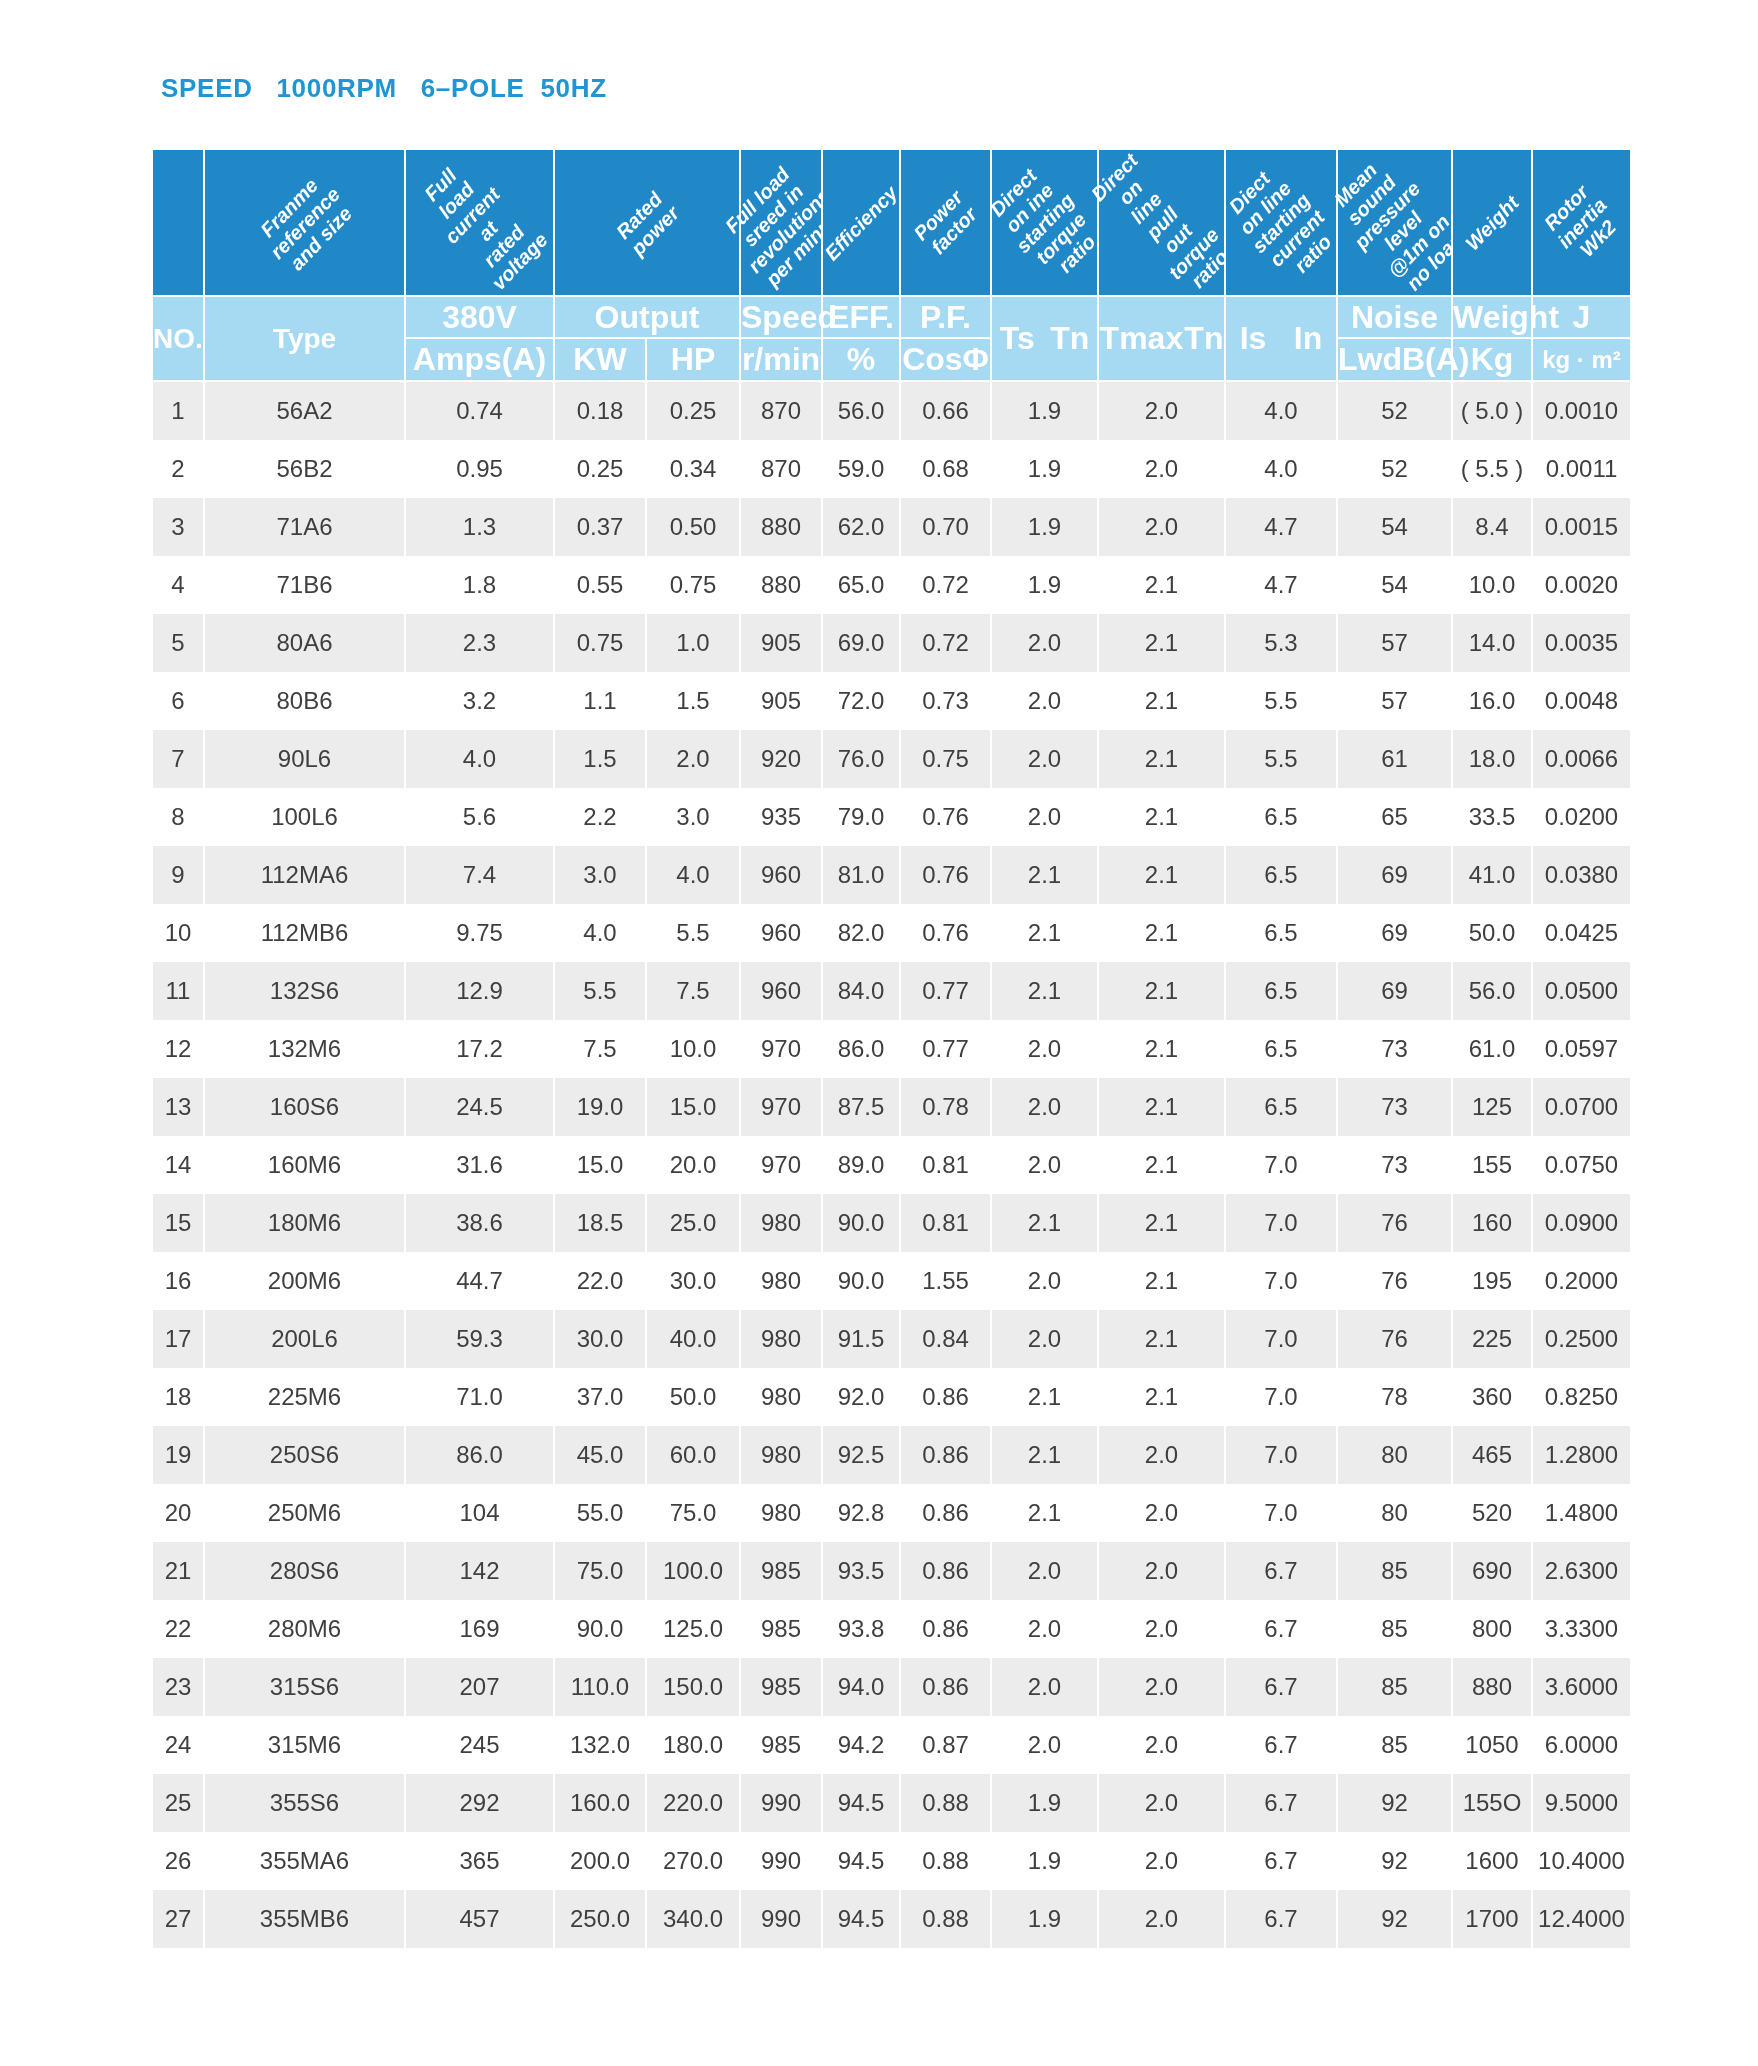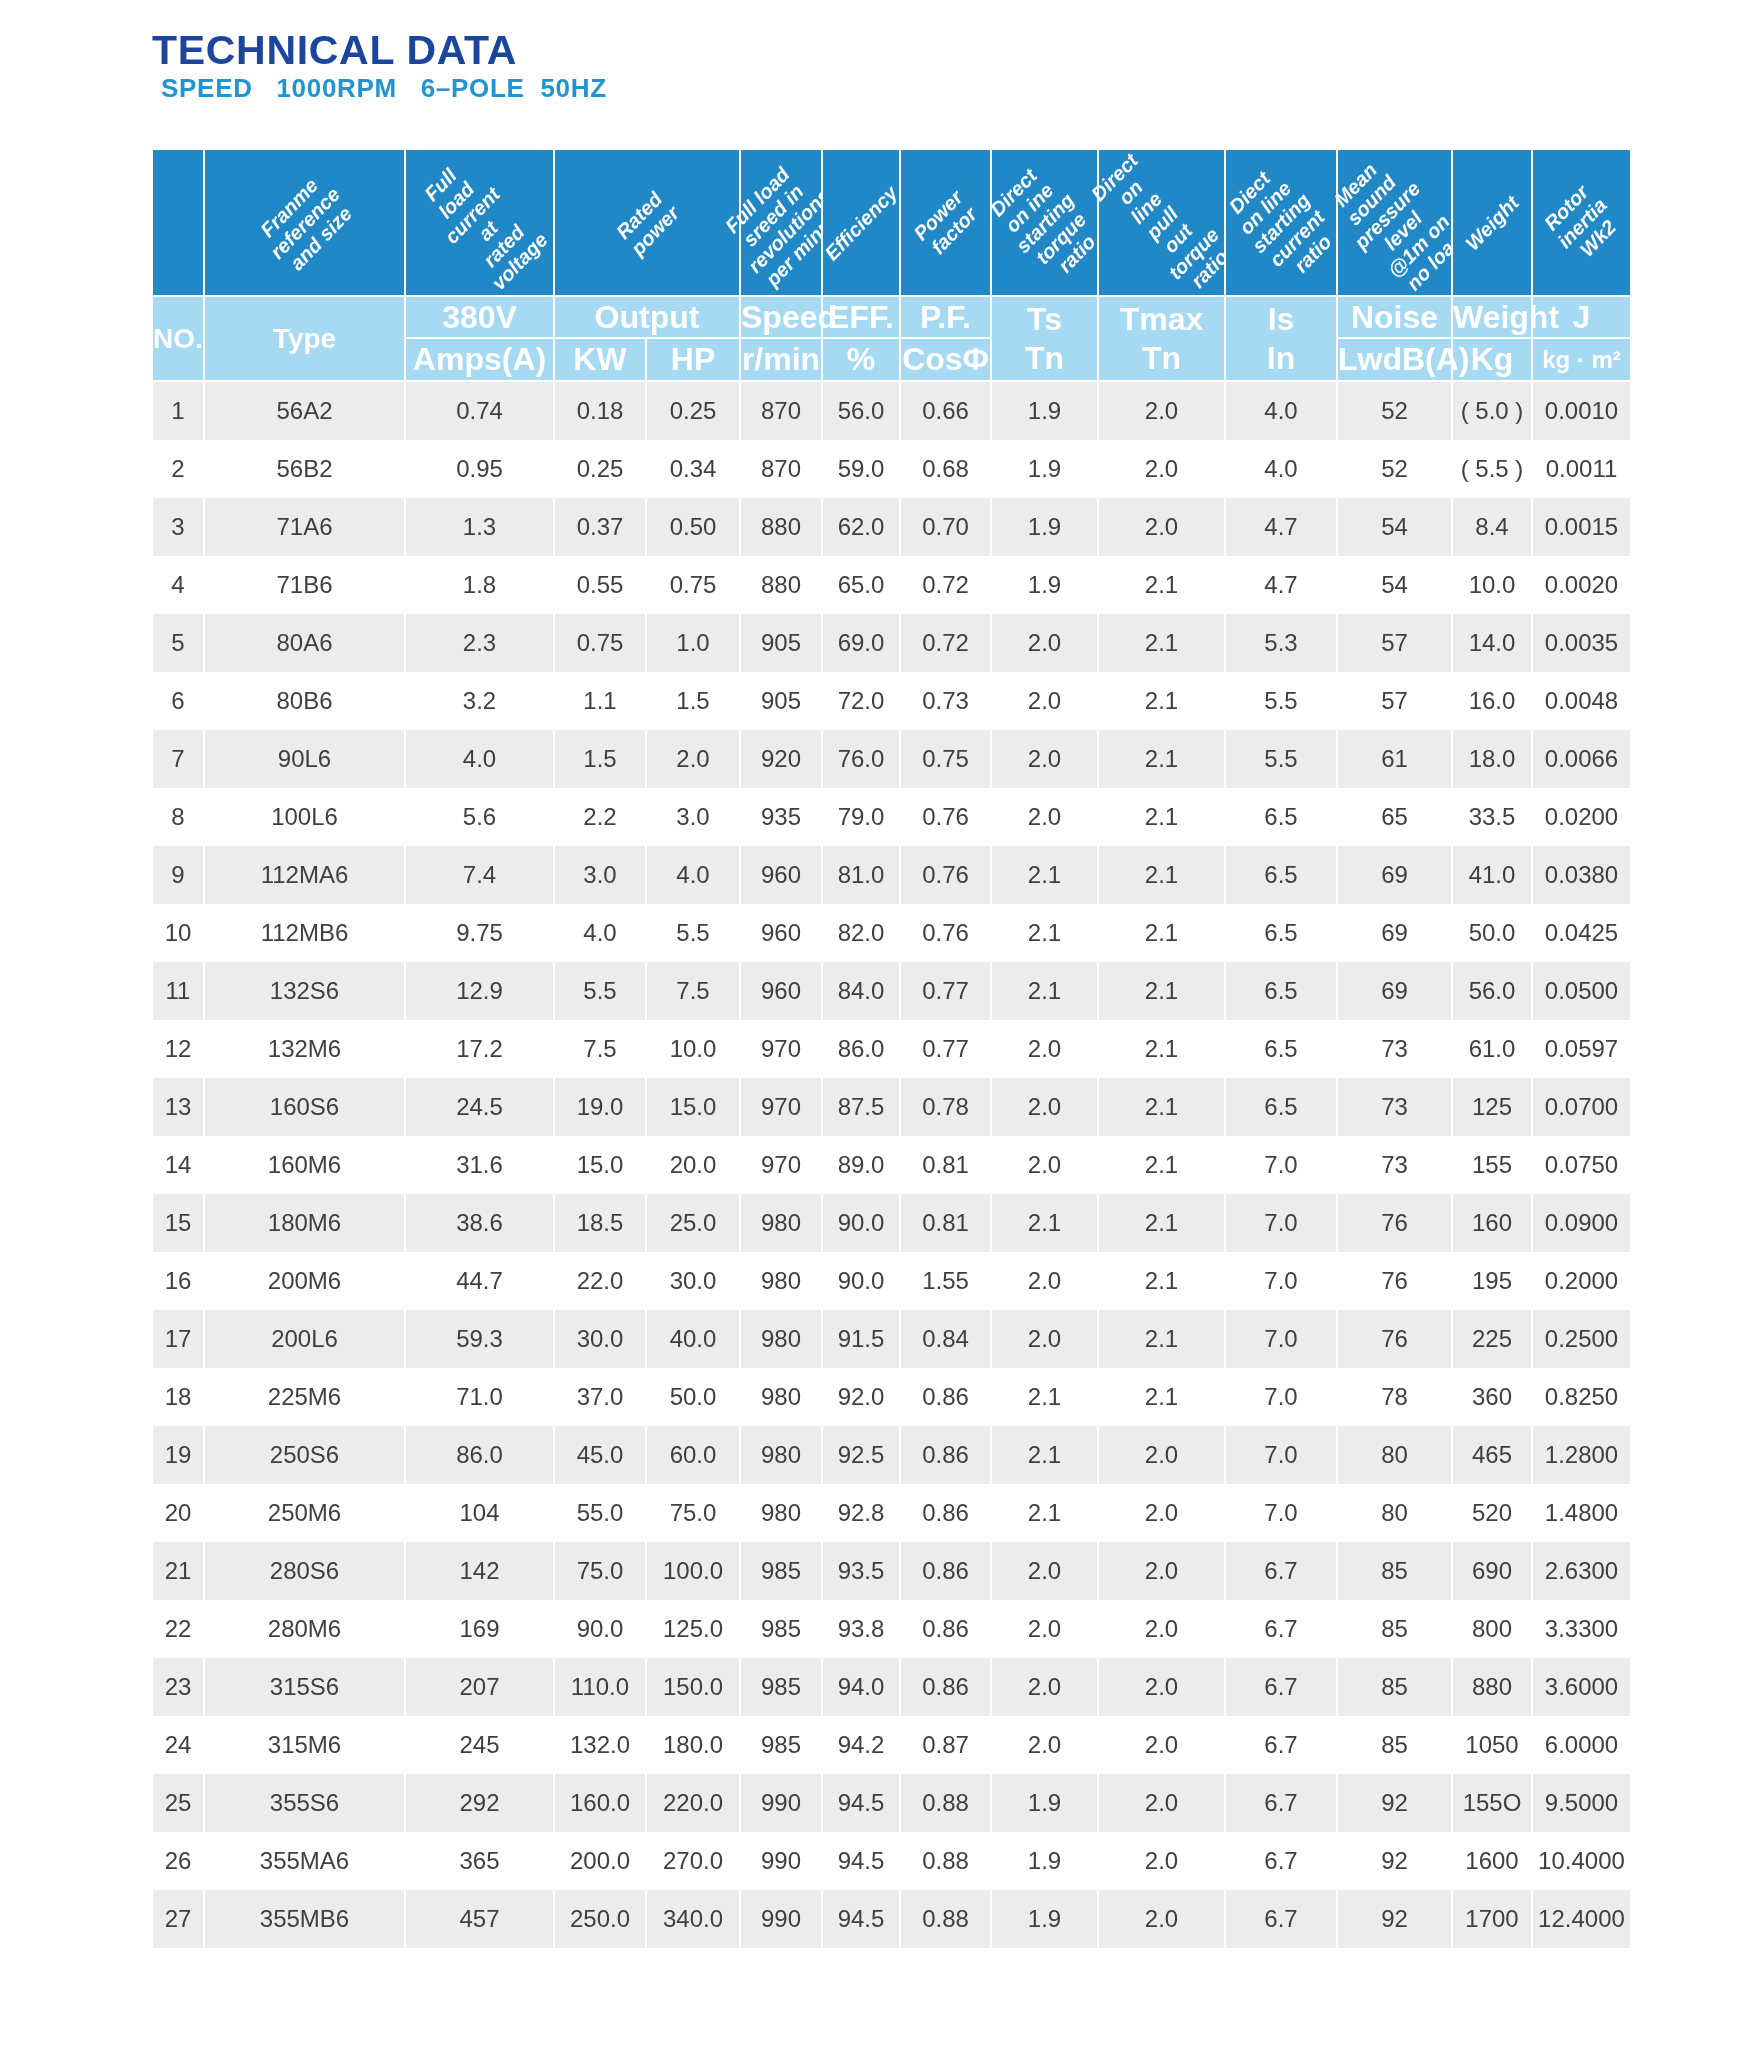--- a/index.html
+++ b/index.html
@@ -19,35 +19,34 @@
   th{border:2.1px solid #ffffff;padding:0;font-weight:700;color:#ffffff;}
   .diag{background:#2188c8;height:145px;position:relative;}
   .diag-text{position:absolute;left:50%;top:50%;
              transform:translate(-50%,-50%) rotate(-46deg);
              font-size:20px;font-weight:700;font-style:italic;line-height:1.1;
              text-align:center;white-space:pre-line;color:#ffffff;}
   .sub{background:#a6d9f2;font-size:32px;text-align:center;vertical-align:middle;}
   tr.subrow1 .sub{height:40px;}
   tr.subrow2 .sub{height:41px;}
   .big-label{font-size:28px;}
-  .stack{display:flex;flex-direction:column;justify-content:space-around;
+  .stack{display:flex;flex-direction:row;justify-content:space-around;
          align-items:center;height:78px;}
   .unit{font-size:24px;}
   tbody td{border-left:2.1px solid #ffffff;border-right:2.1px solid #ffffff;
            height:56px;text-align:center;vertical-align:middle;
            font-size:24px;color:#3f3f3f;}
   tbody tr:nth-child(odd){background:#ececec;}
   tbody tr:nth-child(even){background:#ffffff;}
 </style>
 </head>
 <body>
 
 <div class="page">
 
-  <div class="title">TECHNICAL DATA</div>
   <div class="subtitle">SPEED   1000RPM   6–POLE  50HZ</div>
 
   <table class="tech">
     <colgroup>
       <col class="c-no">
         <col class="c-type">
         <col class="c-amps">
         <col class="c-kw">
       <col class="c-hp">
         <col class="c-speed">

